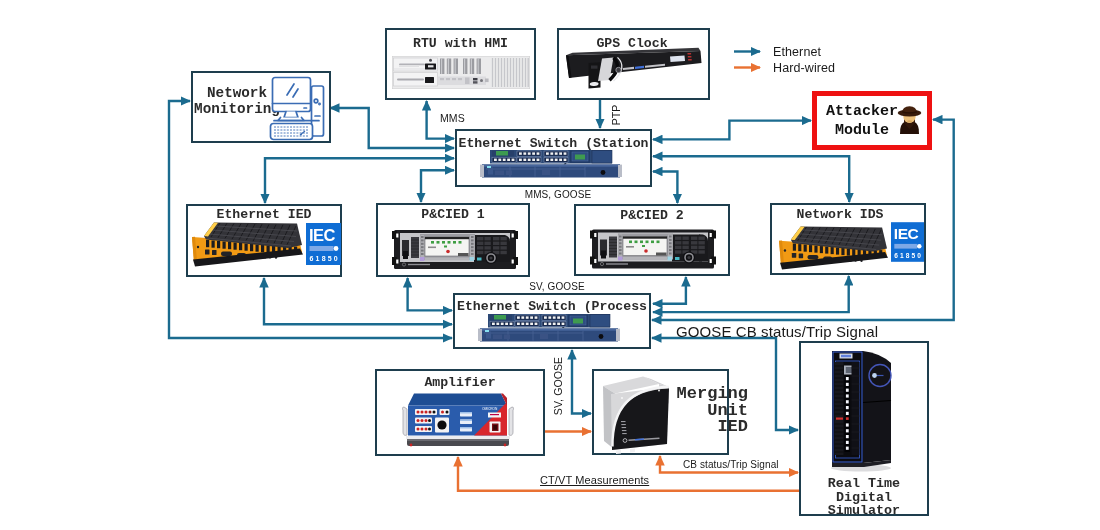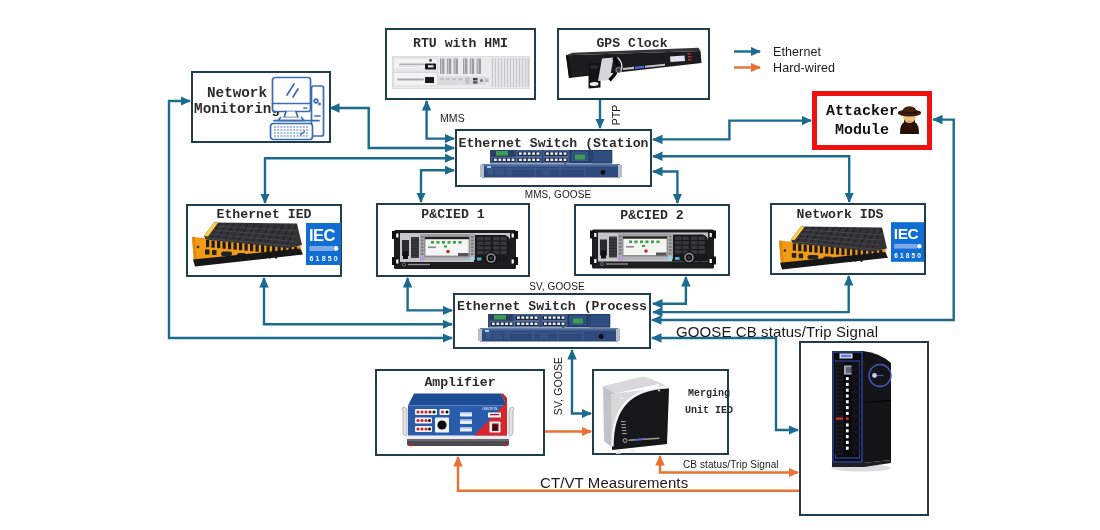--- a/index.html
+++ b/index.html
@@ -70,33 +70,34 @@
 <div class="title" style="left:385px;top:36px;width:151px;">RTU with HMI</div>
 <div class="title" style="left:557px;top:36px;width:150px;">GPS Clock</div>
 <div class="title" style="left:455px;top:136px;width:197px;">Ethernet Switch (Station Bus)</div>
 <div class="title" style="left:812px;top:102px;width:100px;line-height:19px;color:#111;font-size:15px;">Attacker<br>Module</div>
 <div class="title" style="left:186px;top:207px;width:156px;">Ethernet IED</div>
 <div class="title" style="left:376px;top:207px;width:154px;">P&amp;CIED 1</div>
 <div class="title" style="left:574px;top:208px;width:156px;">P&amp;CIED 2</div>
 <div class="title" style="left:770px;top:207px;width:140px;">Network IDS</div>
 <div class="title" style="left:375px;top:375px;width:170px;">Amplifier</div>
 <div class="title" style="left:453px;top:299px;width:198px;">Ethernet Switch (Process Bus)</div>
-<div class="title" style="left:670px;top:386px;width:78px;line-height:16.5px;font-size:10px;text-align:center;">Merging<br>Unit IED</div>
+<div class="title" style="left:670px;top:386px;width:78px;line-height:16.5px;font-size:17px;text-align:right;">Merging<br>Unit IED</div>
+<div class="title" style="left:799px;top:477px;width:130px;line-height:13.5px;font-size:13.4px;">Real Time Digital<br>Simulator</div>
 
 <div class="lbl" style="left:773px;top:45px;font-size:12.5px;">Ethernet</div>
 <div class="lbl" style="left:773px;top:61px;font-size:12.5px;">Hard-wired</div>
 
 <div class="lbl" style="left:440px;top:112px;">MMS</div>
 <div class="lbl" style="left:616px;top:115px;transform:translate(-50%,-50%) rotate(-90deg);">PTP</div>
 <div class="lbl" style="left:558px;top:189px;transform:translateX(-50%);font-size:10px;">MMS, GOOSE</div>
 <div class="lbl" style="left:557px;top:281px;transform:translateX(-50%);font-size:10px;">SV, GOOSE</div>
 <div class="lbl" style="left:558px;top:386px;transform:translate(-50%,-50%) rotate(-90deg);">SV, GOOSE</div>
 <div class="lbl" style="left:676px;top:323px;font-size:15px;">GOOSE CB status/Trip Signal</div>
 <div class="lbl" style="left:683px;top:459px;font-size:10px;">CB status/Trip Signal</div>
-<div class="lbl" style="left:540px;top:474px;font-size:15px;">CT/VT Measurements</div>
+<div class="lbl" style="left:540px;top:474px;font-size:11px;text-decoration:underline;">CT/VT Measurements</div>
 
 <svg class="dev" style="left:267px;top:75px;" width="60" height="67" viewBox="0 0 60 67">
  <g stroke="#3a6cb4" stroke-width="1.7" fill="#fff" stroke-linejoin="round" stroke-linecap="round">
   <rect x="44.5" y="11" width="12" height="50" rx="2"></rect>
   <rect x="5.5" y="2.5" width="38" height="34" rx="2.5"></rect>
   <line x1="5.5" y1="28.5" x2="43.5" y2="28.5"></line>
   <line x1="20" y1="20" x2="27" y2="9"></line>
   <line x1="26" y1="22" x2="31" y2="14"></line>
   <line x1="37" y1="33" x2="39.5" y2="33"></line>
   <path d="M19,36.5 L17,42.5 L31,42.5 L29,36.5"></path>

